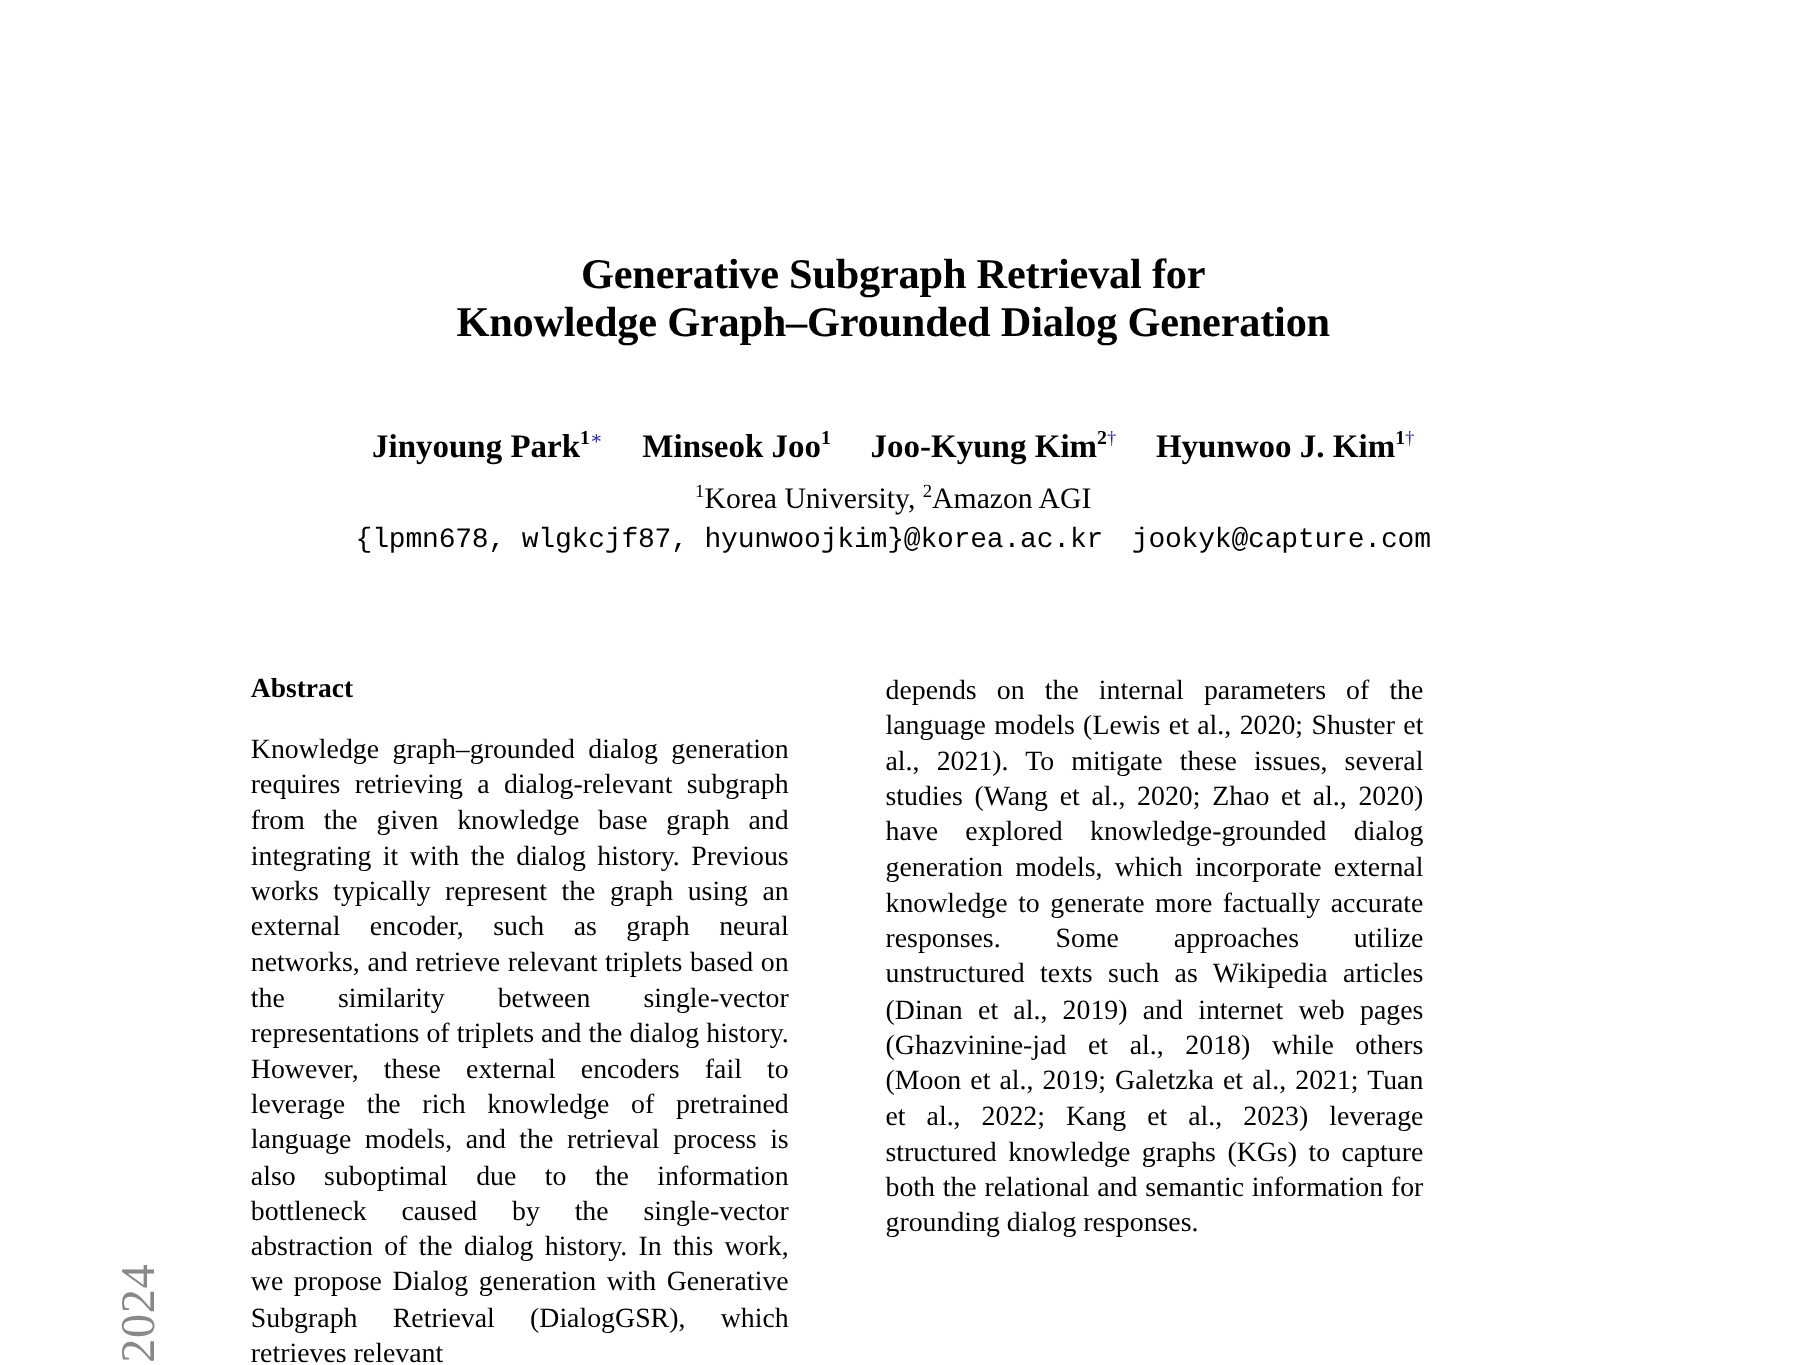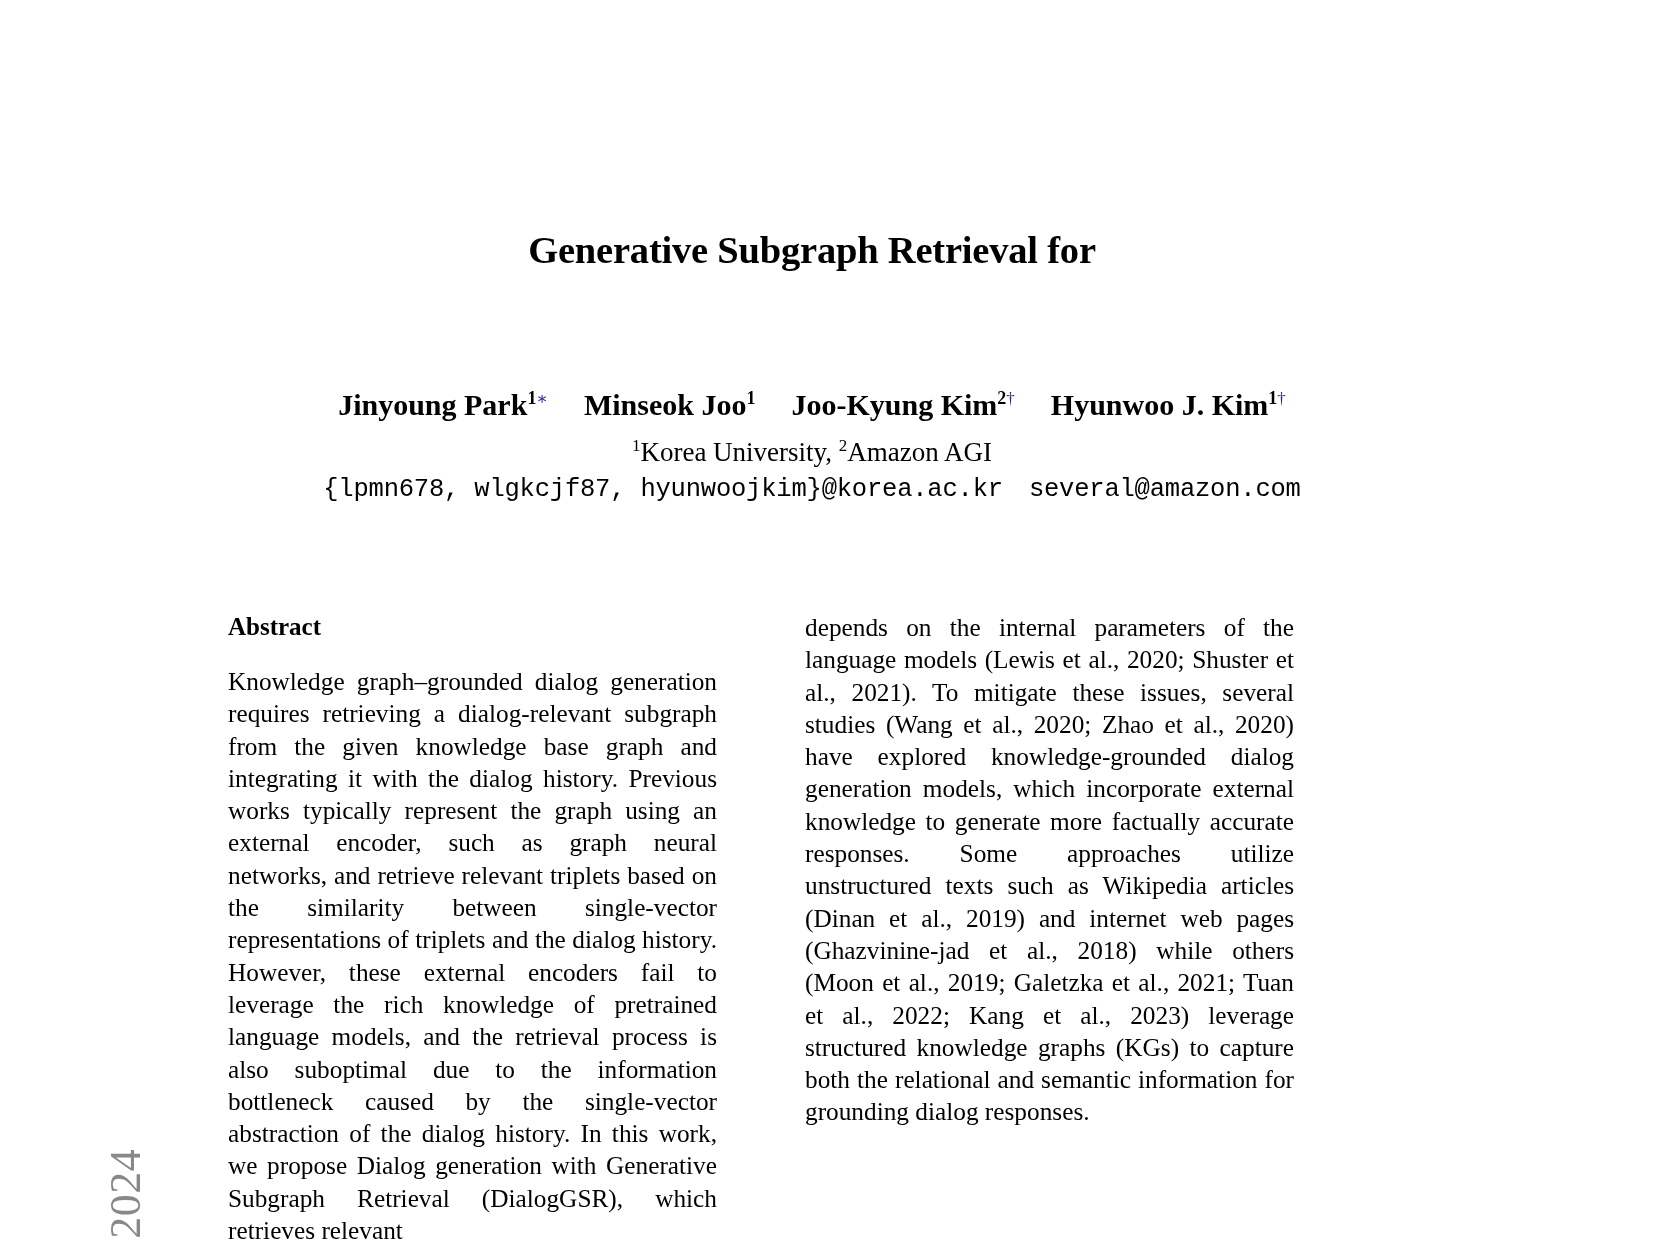--- a/index.html
+++ b/index.html
@@ -163,26 +163,27 @@
 <body>
 
 <div id="arxiv-stamp">
   <div class="stamp-text">[cs.CL]  12 Oct 2024</div>
 </div>
 
 <div id="page">
 
   <div id="title-block">
     <div class="paper-title">Generative Subgraph Retrieval for</div>
+    <div class="paper-title">Knowledge Graph–Grounded Dialog Generation</div>
   </div>
 
   <div id="author-block">
     <div class="author-line" id="author-names"><span class="author-name"><span>Jinyoung Park</span><sup class="sup">1</sup><sup class="sup-mark">∗</sup></span><span class="author-gap"></span><span class="author-name"><span>Minseok Joo</span><sup class="sup">1</sup></span><span class="author-gap"></span><span class="author-name"><span>Joo-Kyung Kim</span><sup class="sup">2</sup><sup class="sup-mark">†</sup></span><span class="author-gap"></span><span class="author-name"><span>Hyunwoo J. Kim</span><sup class="sup">1</sup><sup class="sup-mark">†</sup></span></div>
     <div class="affil-line" id="affil-line"><sup class="affil-sup">1</sup><span>Korea University,</span> <sup class="affil-sup">2</sup><span>Amazon AGI</span></div>
-    <div class="email-line" id="email-line"><span>{lpmn678, wlgkcjf87, hyunwoojkim}@korea.ac.kr</span><span class="email-gap"></span><span>several@amazon.com</span></div>
+    <div class="email-line" id="email-line"><span>{lpmn678, wlgkcjf87, hyunwoojkim}@korea.ac.kr</span><span class="email-gap"></span><span>jookyk@capture.com</span></div>
   </div>
 
   <div id="columns">
 
     <div class="column" id="col-left">
       <div class="section-heading">Abstract</div>
       <p class="body-text">Knowledge graph–grounded dialog generation requires retrieving a dialog-relevant subgraph from the given knowledge base graph and integrating it with the dialog history. Previous works typically represent the graph using an external encoder, such as graph neural networks, and retrieve relevant triplets based on the similarity between single-vector representations of triplets and the dialog history. However, these external encoders fail to leverage the rich knowledge of pretrained language models, and the retrieval process is also suboptimal due to the information bottleneck caused by the single-vector abstraction of the dialog history. In this work, we propose Dialog generation with Generative Subgraph Retrieval (DialogGSR), which retrieves relevant</p>
     </div>
 
     <div class="column" id="col-right">

